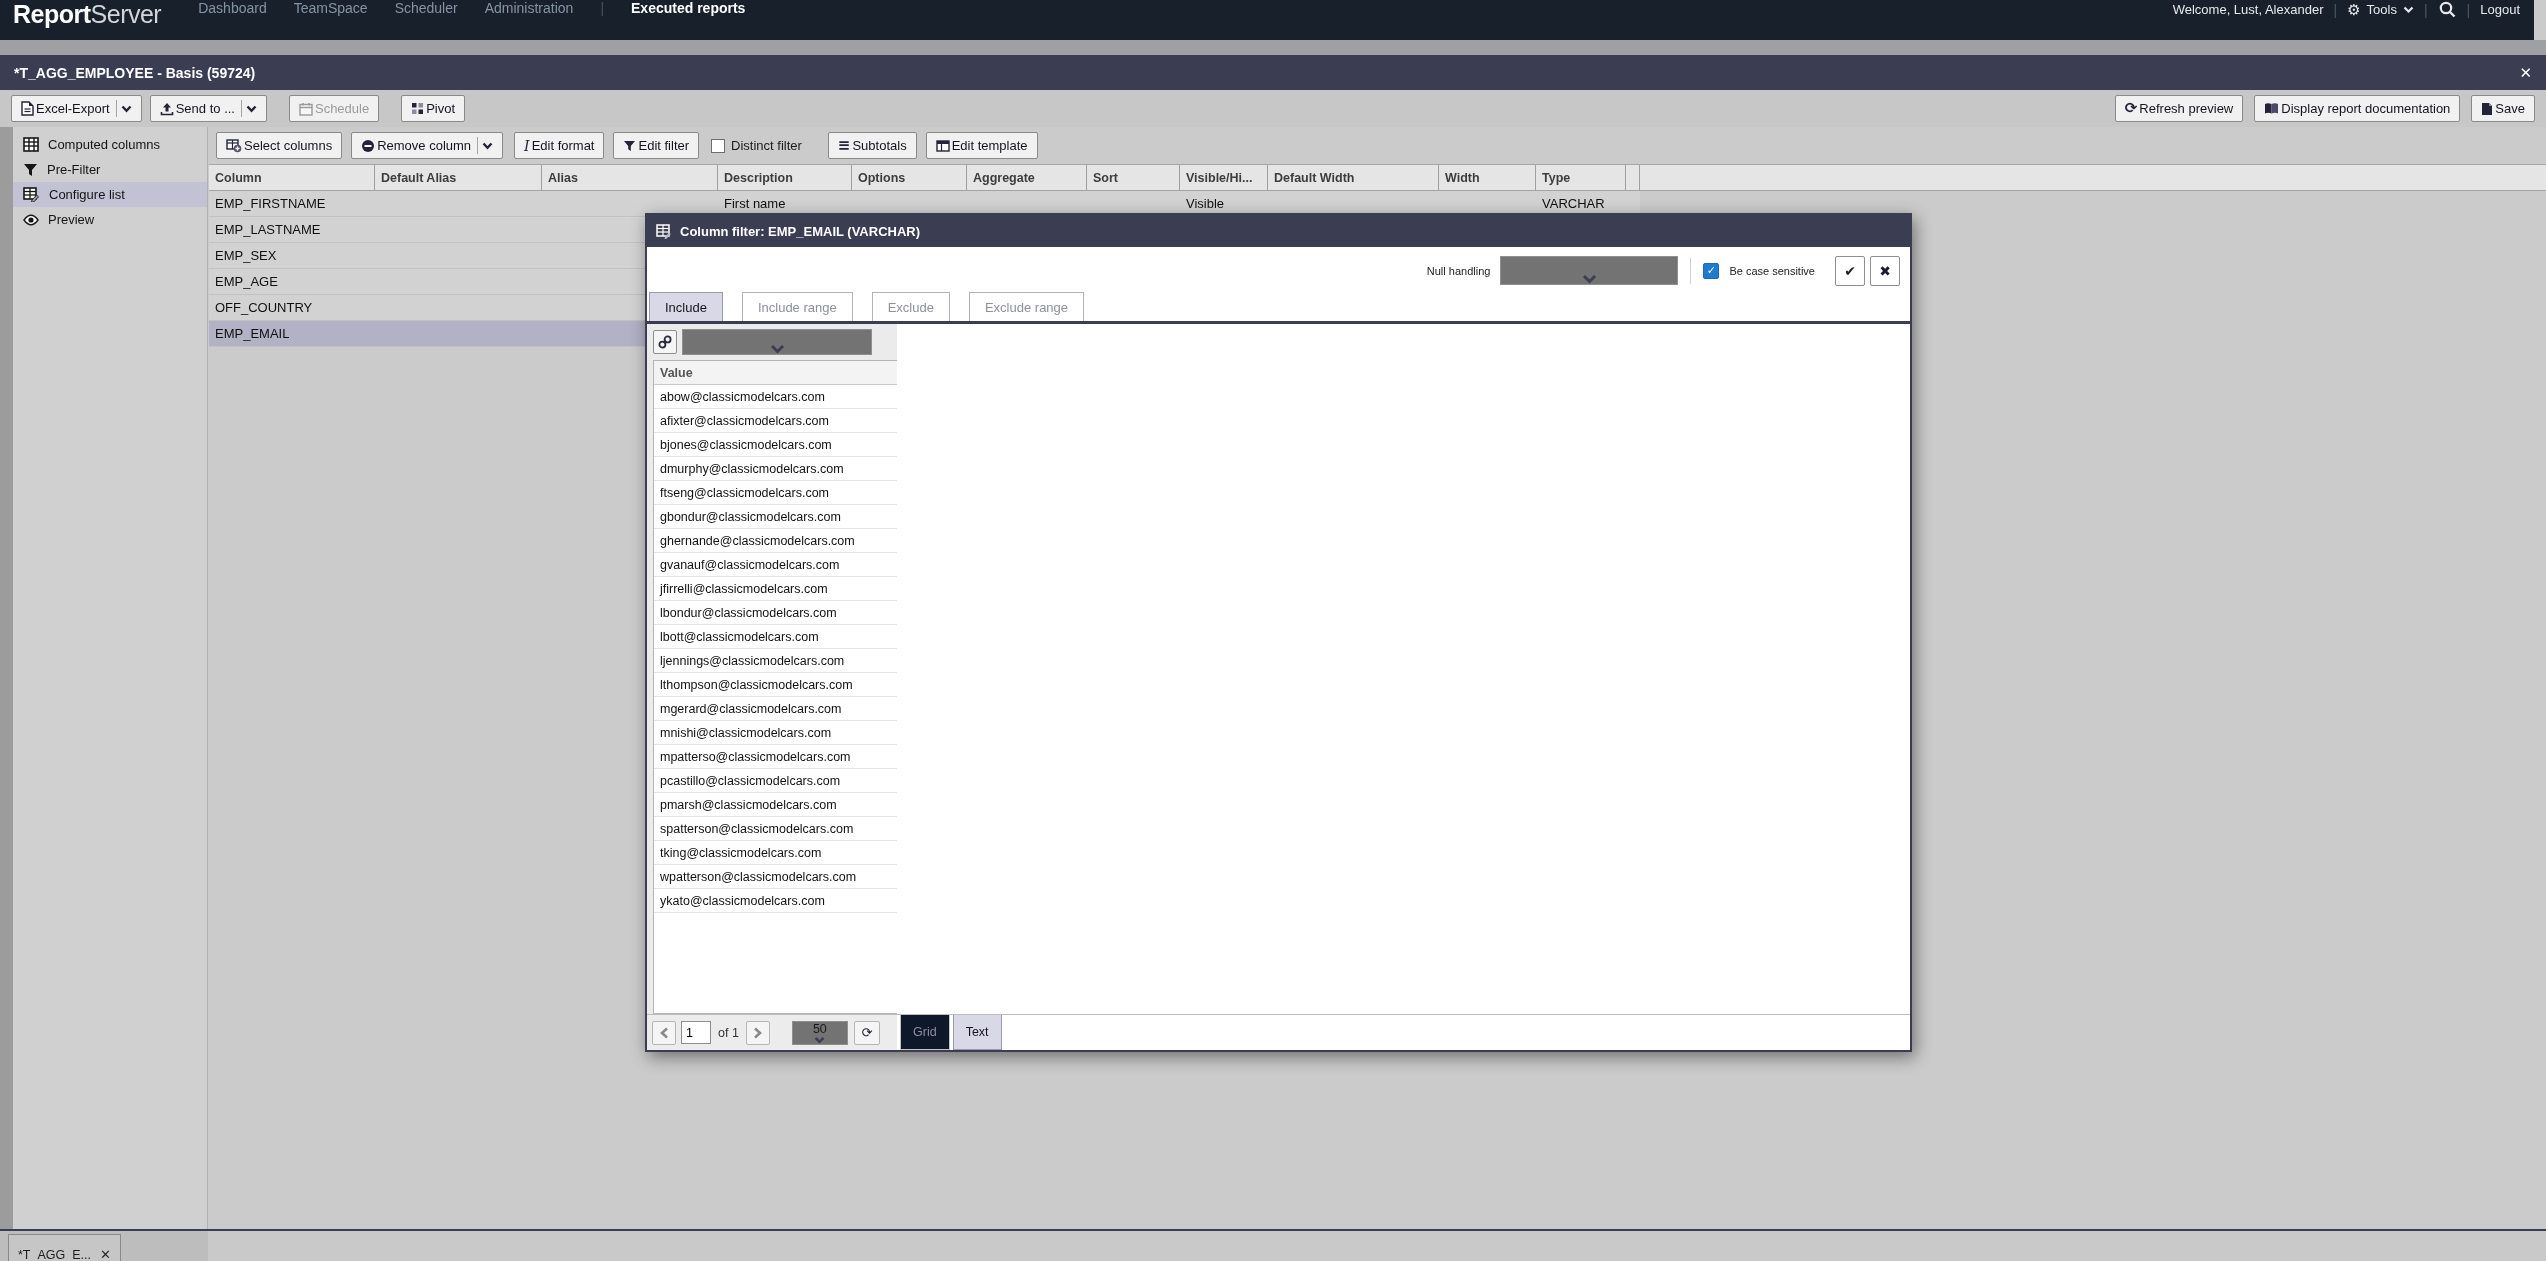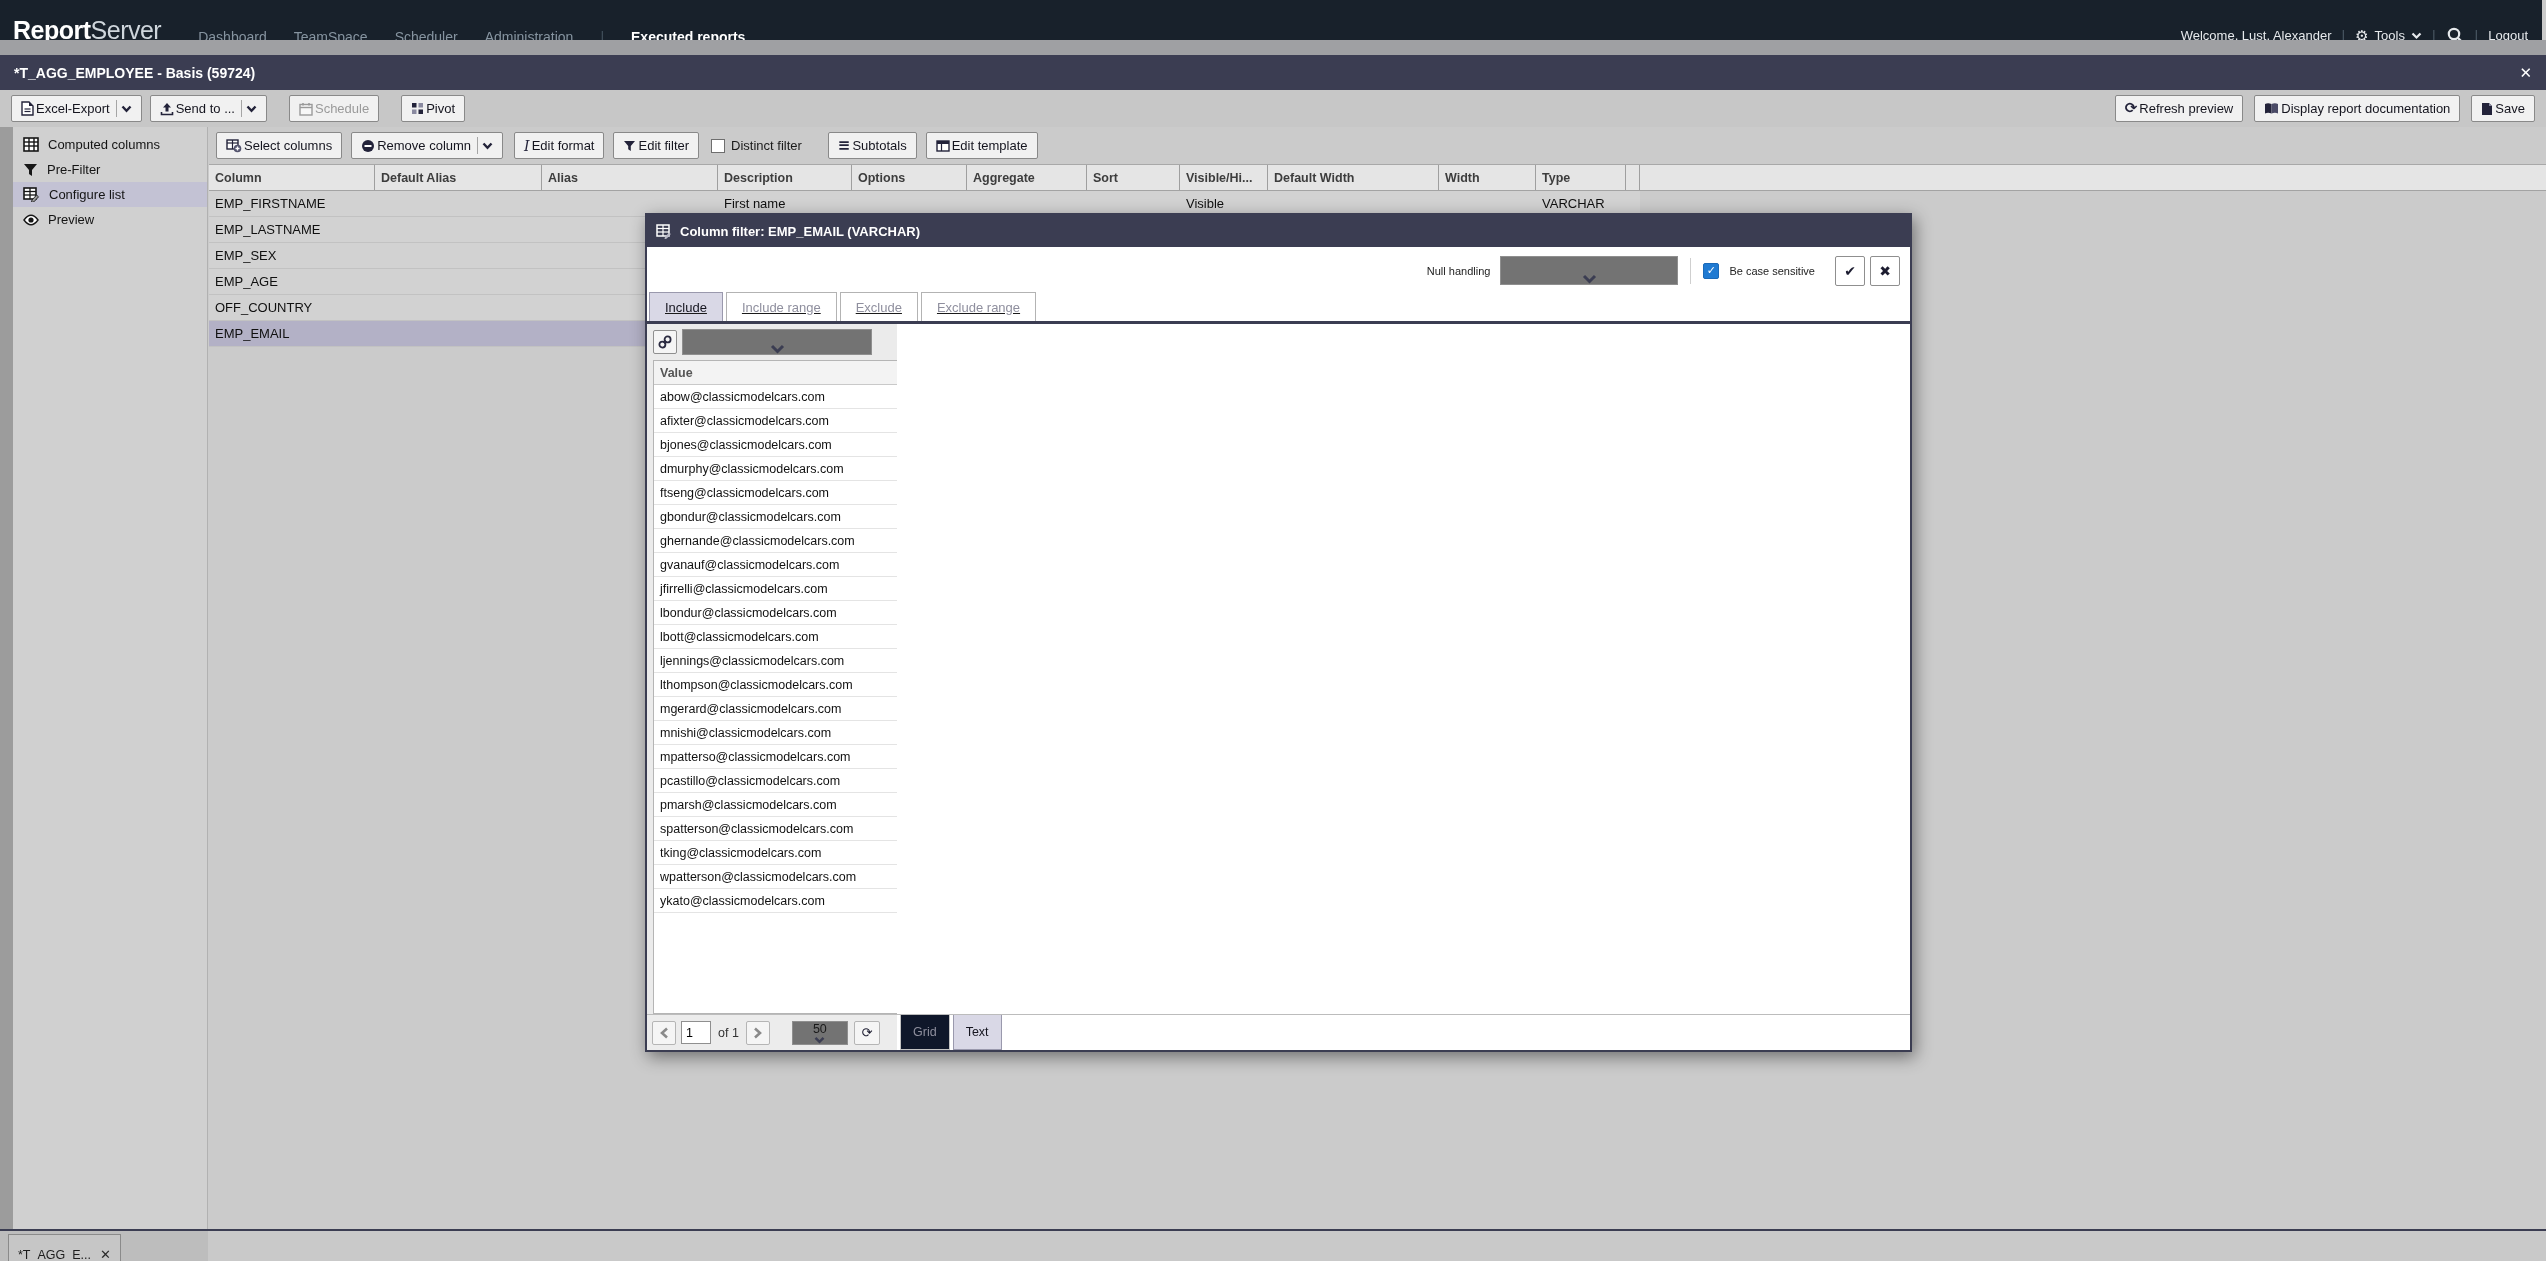--- a/index.html
+++ b/index.html
@@ -1,21 +1,21 @@
 <!DOCTYPE html>
 <html><head>
 <meta charset="utf-8">
 <style>
   * { margin:0; padding:0; box-sizing:border-box; }
   html,body { width:2546px; height:1261px; overflow:hidden; background:#cbcbcb;
               font-family:"Liberation Sans", sans-serif; color:#1a1a1a; }
 
   
-  #topnav { position:absolute; top:0; left:0; right:4px; height:45px; background:#18212b;
-            display:flex; align-items:flex-end; padding:0 14px 0 13px; }
+  #topnav { position:absolute; top:0; left:0; right:12px; height:45px; background:#18212b;
+            display:flex; align-items:flex-start; padding:0 14px 0 13px; }
   .logo { font-size:25px; color:#fff; letter-spacing:-0.5px; }
   .logo b { font-weight:700; }
   .logo span { font-weight:300; color:#cfd6dc; }
   .nav-items { display:flex; align-items:center; gap:27px; margin-left:37px; font-size:14px; }
   .nav-item { color:#8694a0; cursor:pointer; }
   .nav-sep { color:#44525e; font-size:14px; }
   .nav-active { color:#ffffff; font-weight:700; }
   .nav-right { margin-left:auto; display:flex; align-items:center; gap:10px; font-size:13px; color:#e6e9ec; }
   .nav-right .nav-sep { color:#4a5864; }
   .tools-wrap { display:flex; align-items:center; gap:6px; }
@@ -78,22 +78,22 @@
   .select { height:29px; background:#737373; border:1px solid #8f8f8f; display:inline-flex;
             align-items:center; justify-content:space-between; padding:0 6px; font-size:13px; cursor:pointer;flex-direction:column; }
   .nh-select { width:178px; }
   .vsep { width:1px; height:26px; background:#cfcfcf; margin:0 12px; }
   .cb-checked { width:16px; height:16px; background:#1f7ad2; border:1px solid #1a69b8; border-radius:2px;
                 color:#fff; font-size:11px; display:inline-flex; align-items:center; justify-content:center;
                 font-family:"DejaVu Sans", sans-serif; cursor:pointer; }
   .sq-btn { width:30px; height:30px; background:#fff; border:1px solid #8f8f8f; border-radius:2px;
             display:inline-flex; align-items:center; justify-content:center; font-size:14px;
             color:#1c1c30; cursor:pointer; font-family:"DejaVu Sans", sans-serif; }
-  .dlg-tabs { height:30px; display:flex; align-items:flex-end; padding-left:2px; gap:3px;
-              border-bottom:3px solid #3b3d52; flex:0 0 auto; background:#fff;text-decoration:underline; }
+  .dlg-tabs { height:30px; display:flex; align-items:flex-end; padding-left:2px; gap:19px;
+              border-bottom:3px solid #3b3d52; flex:0 0 auto; background:#fff; }
   .dtab { height:29px; display:inline-flex; align-items:center; padding:0 15px; font-size:13px;
           color:#8f8f9e; background:#fff; border:1px solid #b3b3b3; border-bottom:none; cursor:pointer; }
   .dtab.active { background:#d9d8e6; color:#15151f; border-color:#9a99ad; }
   .dlg-content { flex:1 1 auto; display:flex; min-height:0; }
   .left-panel { width:250px; flex:0 0 250px; background:#ebebeb; display:flex; flex-direction:column; }
   .lp-toolbar { height:36px; display:flex; align-items:center; padding:0 0 0 6px; gap:5px; flex:0 0 auto; }
   .link-btn { width:24px; height:24px; background:#f5f5f5; border:1px solid #8f8f8f; border-radius:2px;
               display:inline-flex; align-items:center; justify-content:center; cursor:pointer; }
   .lp-select { width:190px; height:26px; }
   .vgrid { margin-left:6px; flex:1 1 auto; background:#fff; border:1px solid #b5b5b5; border-right:none;

